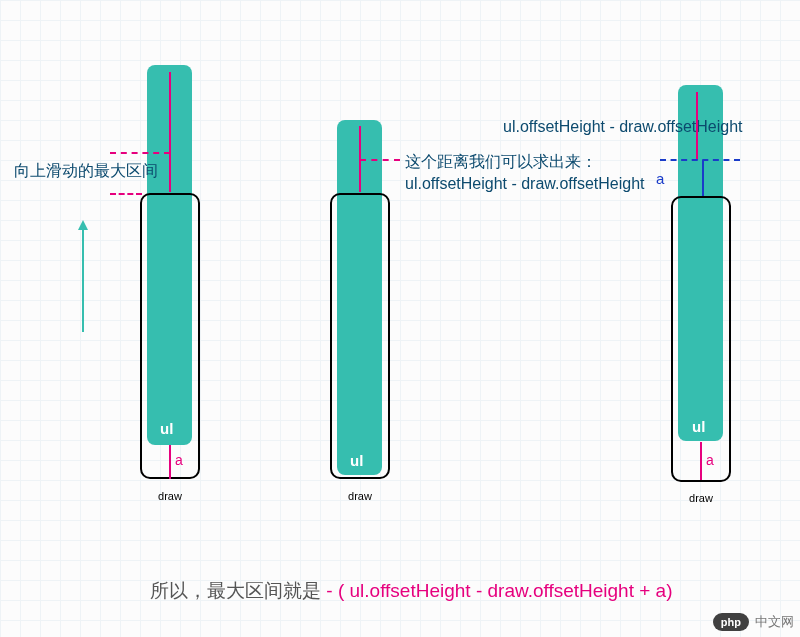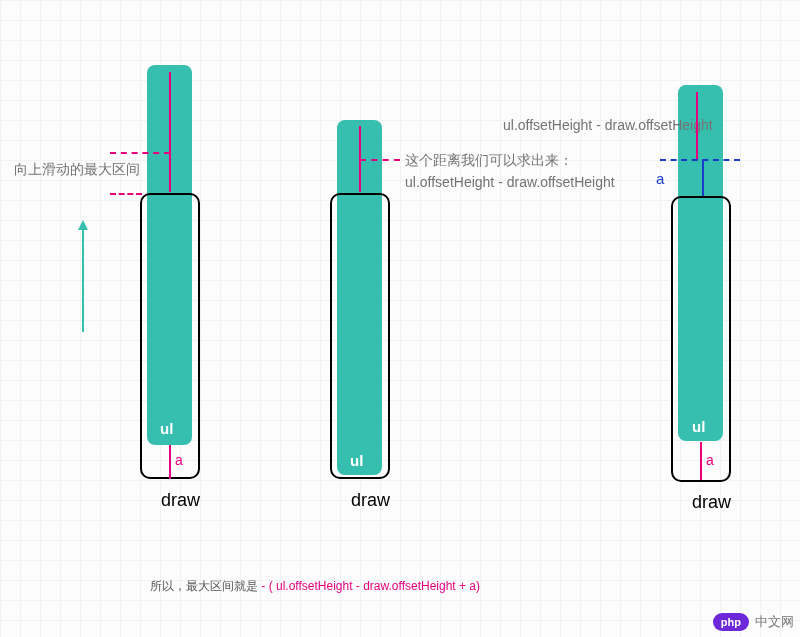--- a/index.html
+++ b/index.html
@@ -42,28 +42,28 @@
     font-size: 14px;
   }
   .a-label-blue {
     position: absolute;
     color: #1a3cc9;
     font-size: 15px;
   }
   .caption {
     position: absolute;
     color: #000;
-    font-size: 18px;
-    text-align: right;
+    font-size: 11px;
+    text-align: center;
     width: 60px;
   }
   .anno {
     position: absolute;
-    color: #737373;
-    font-size: 14px;
+    color: #0c4a6e;
+    font-size: 16px;
     line-height: 1.5;
   }
   
   .dash-h {
     position: absolute;
     height: 0;
     border-top: 2px dashed #e6007e;
   }
   .dash-h-blue {
     position: absolute;
@@ -91,38 +91,38 @@
     content: "";
     position: absolute;
     top: -2px;
     left: -6px;
     border-left: 5px solid transparent;
     border-right: 5px solid transparent;
     border-bottom: 10px solid #36beaf;
   }
   .conclusion {
     position: absolute;
-    font-size: 12px;
+    font-size: 19px;
     color: #555;
   }
   .conclusion .formula { color: #e6007e; }
 
   
   .watermark {
     position: absolute;
     right: 6px;
     bottom: 6px;
     display: flex;
     align-items: center;
     gap: 6px;
     font-size: 13px;
     color: #777;
   }
   .watermark .logo {
-    background: #6d28d9;
+    background: #404040;
     color: #fff;
     font-size: 11px;
     padding: 3px 8px;
     border-radius: 10px;
     font-weight: bold;
   }
 </style>
 </head>
 <body>
 

